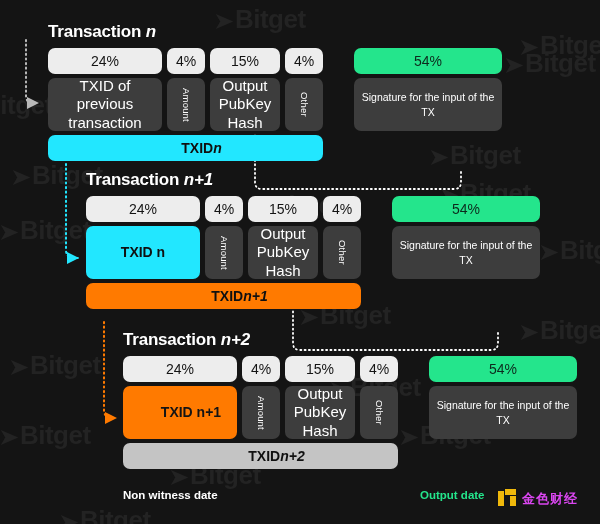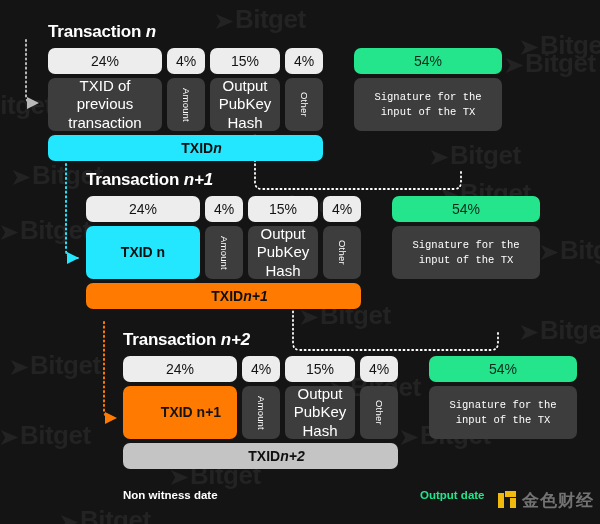--- a/index.html
+++ b/index.html
@@ -63,21 +63,21 @@
     line-height:1.22;
     margin-right:5px;
     box-sizing:border-box;
     padding:2px;
   }
   .field.vert{
     writing-mode:vertical-rl;
     font-size:9.5px;
     letter-spacing:0.2px;
   }
-  .field.sig{font-size:10.5px;line-height:1.35;font-family:Liberation Mono, monospace;}
+  .field.sig{font-size:10.5px;line-height:1.35;}
 
   .field.cyan{background:#22e7ff;color:#101010;font-size:14px;font-weight:700;}
   .field.orange{background:#ff7a00;color:#141414;font-size:14px;font-weight:700;padding-left:24px;}
 
   .txidbar{
     border-radius:7px;
     height:26px;
     display:flex;align-items:center;justify-content:center;
     font-size:14px;
     font-weight:700;
@@ -92,21 +92,21 @@
   .bar-grey{background:#c4c4c4;}
 
   
   .legend{position:absolute;font-size:11.5px;font-weight:700;}
   .legend.nonwit{color:#ffffff;text-align:center;}
   .legend.wit{color:#24e58c;}
 
   
   .logo{position:absolute;display:flex;align-items:center;gap:5px;}
   .logo-mark{width:19px;height:19px;position:relative;}
-  .logo-text{color:#737373;font-size:17px;font-weight:700;letter-spacing:1px;
+  .logo-text{color:#d946ef;font-size:13px;font-weight:700;letter-spacing:1px;
              font-family:"DejaVu Sans", sans-serif;}
 
   svg.conn{position:absolute;left:0;top:0;width:600px;height:524px;pointer-events:none;}
 </style>
 </head>
 <body>
 
 <div class="stage">
 
   <div id="wm-layer">

